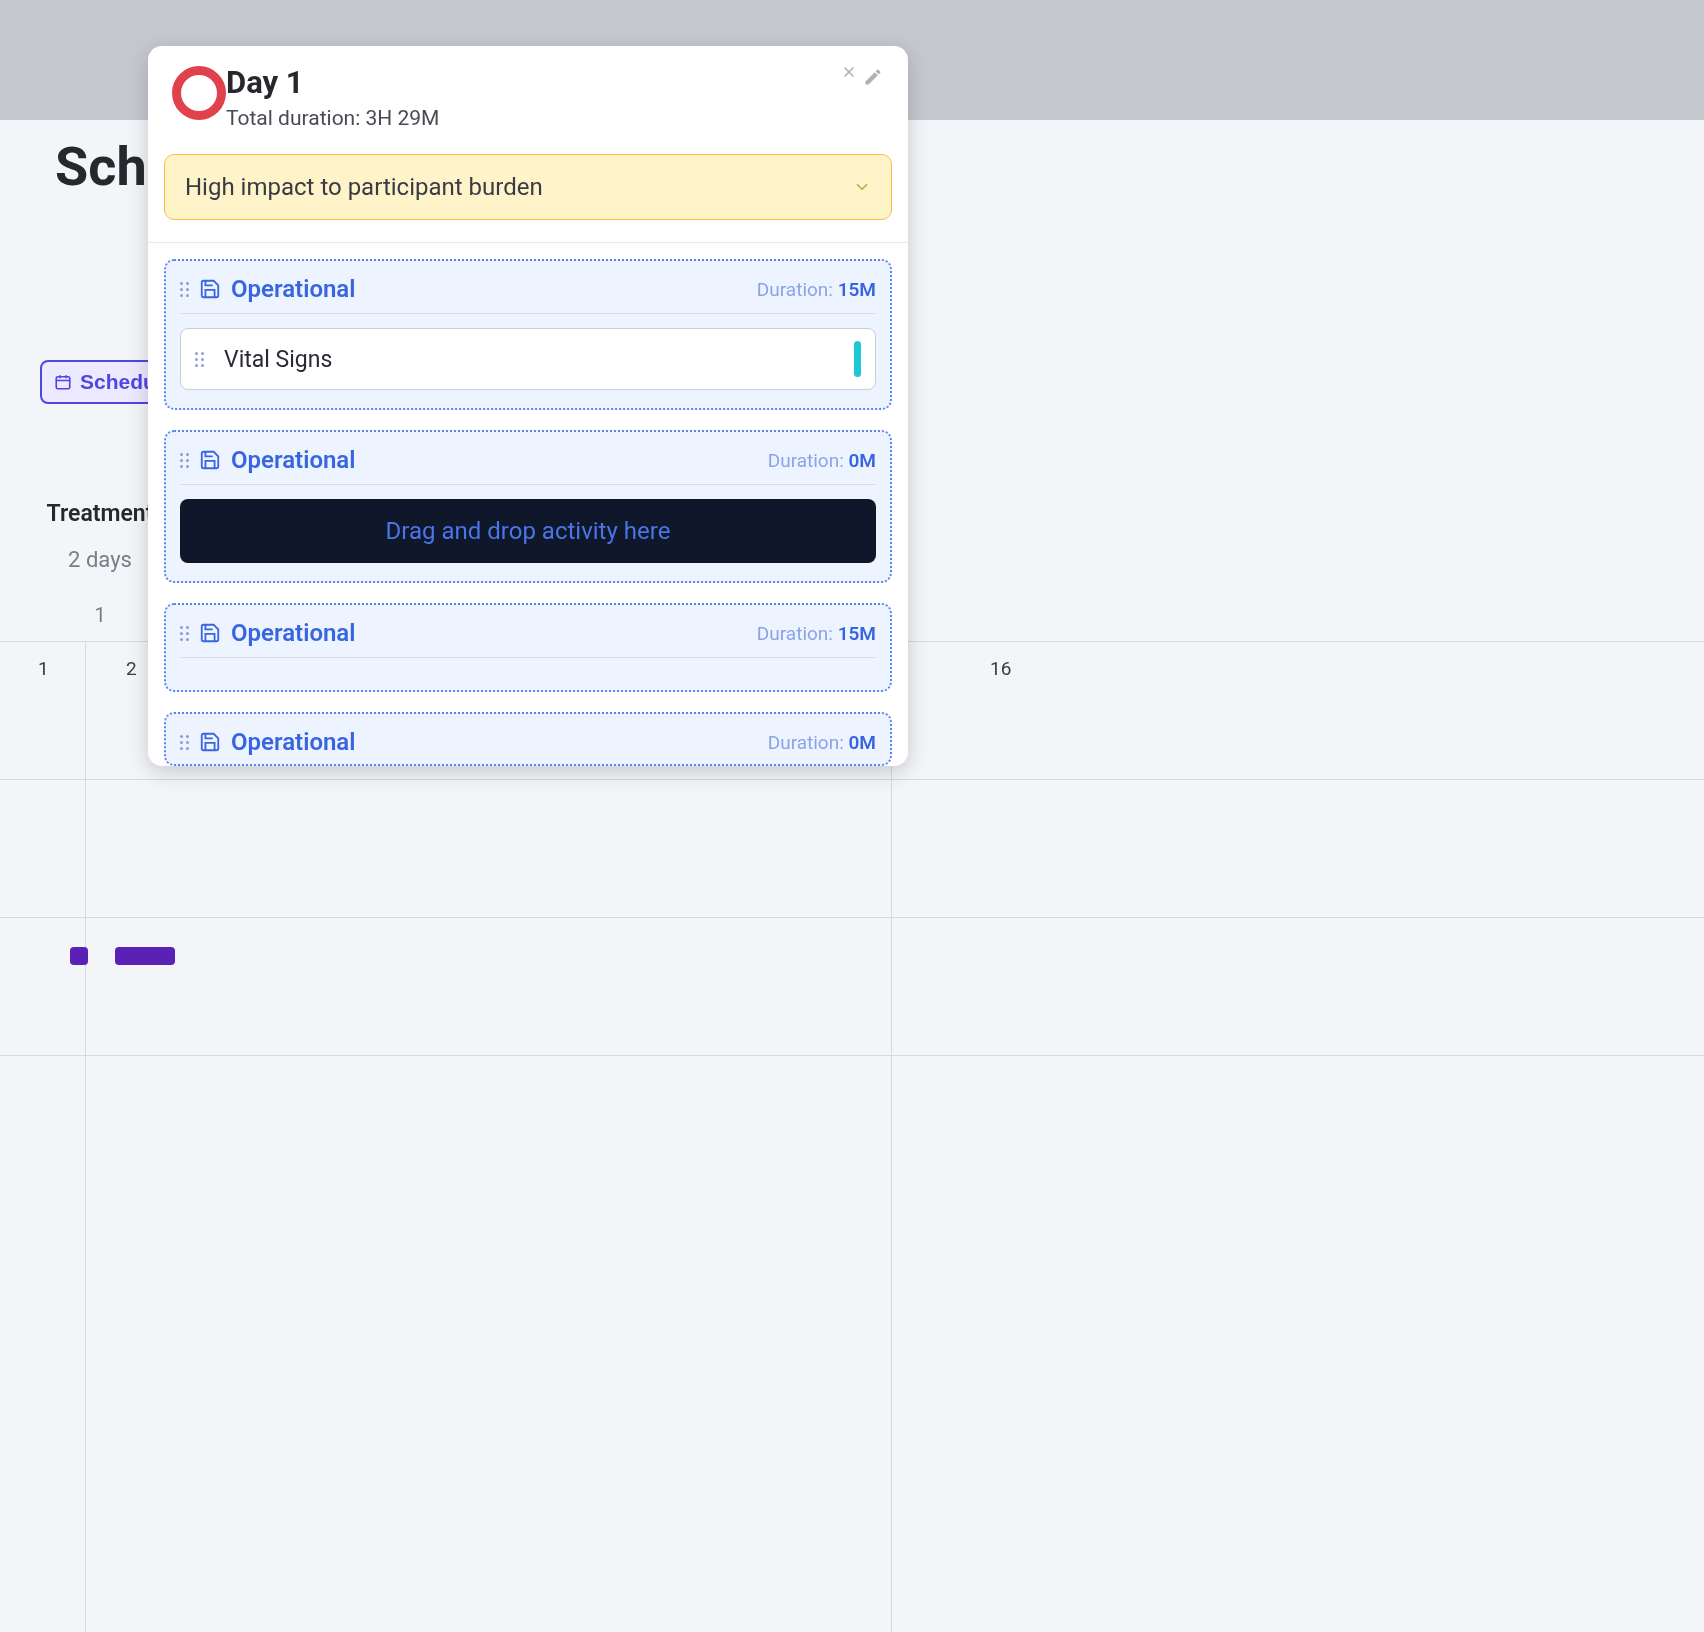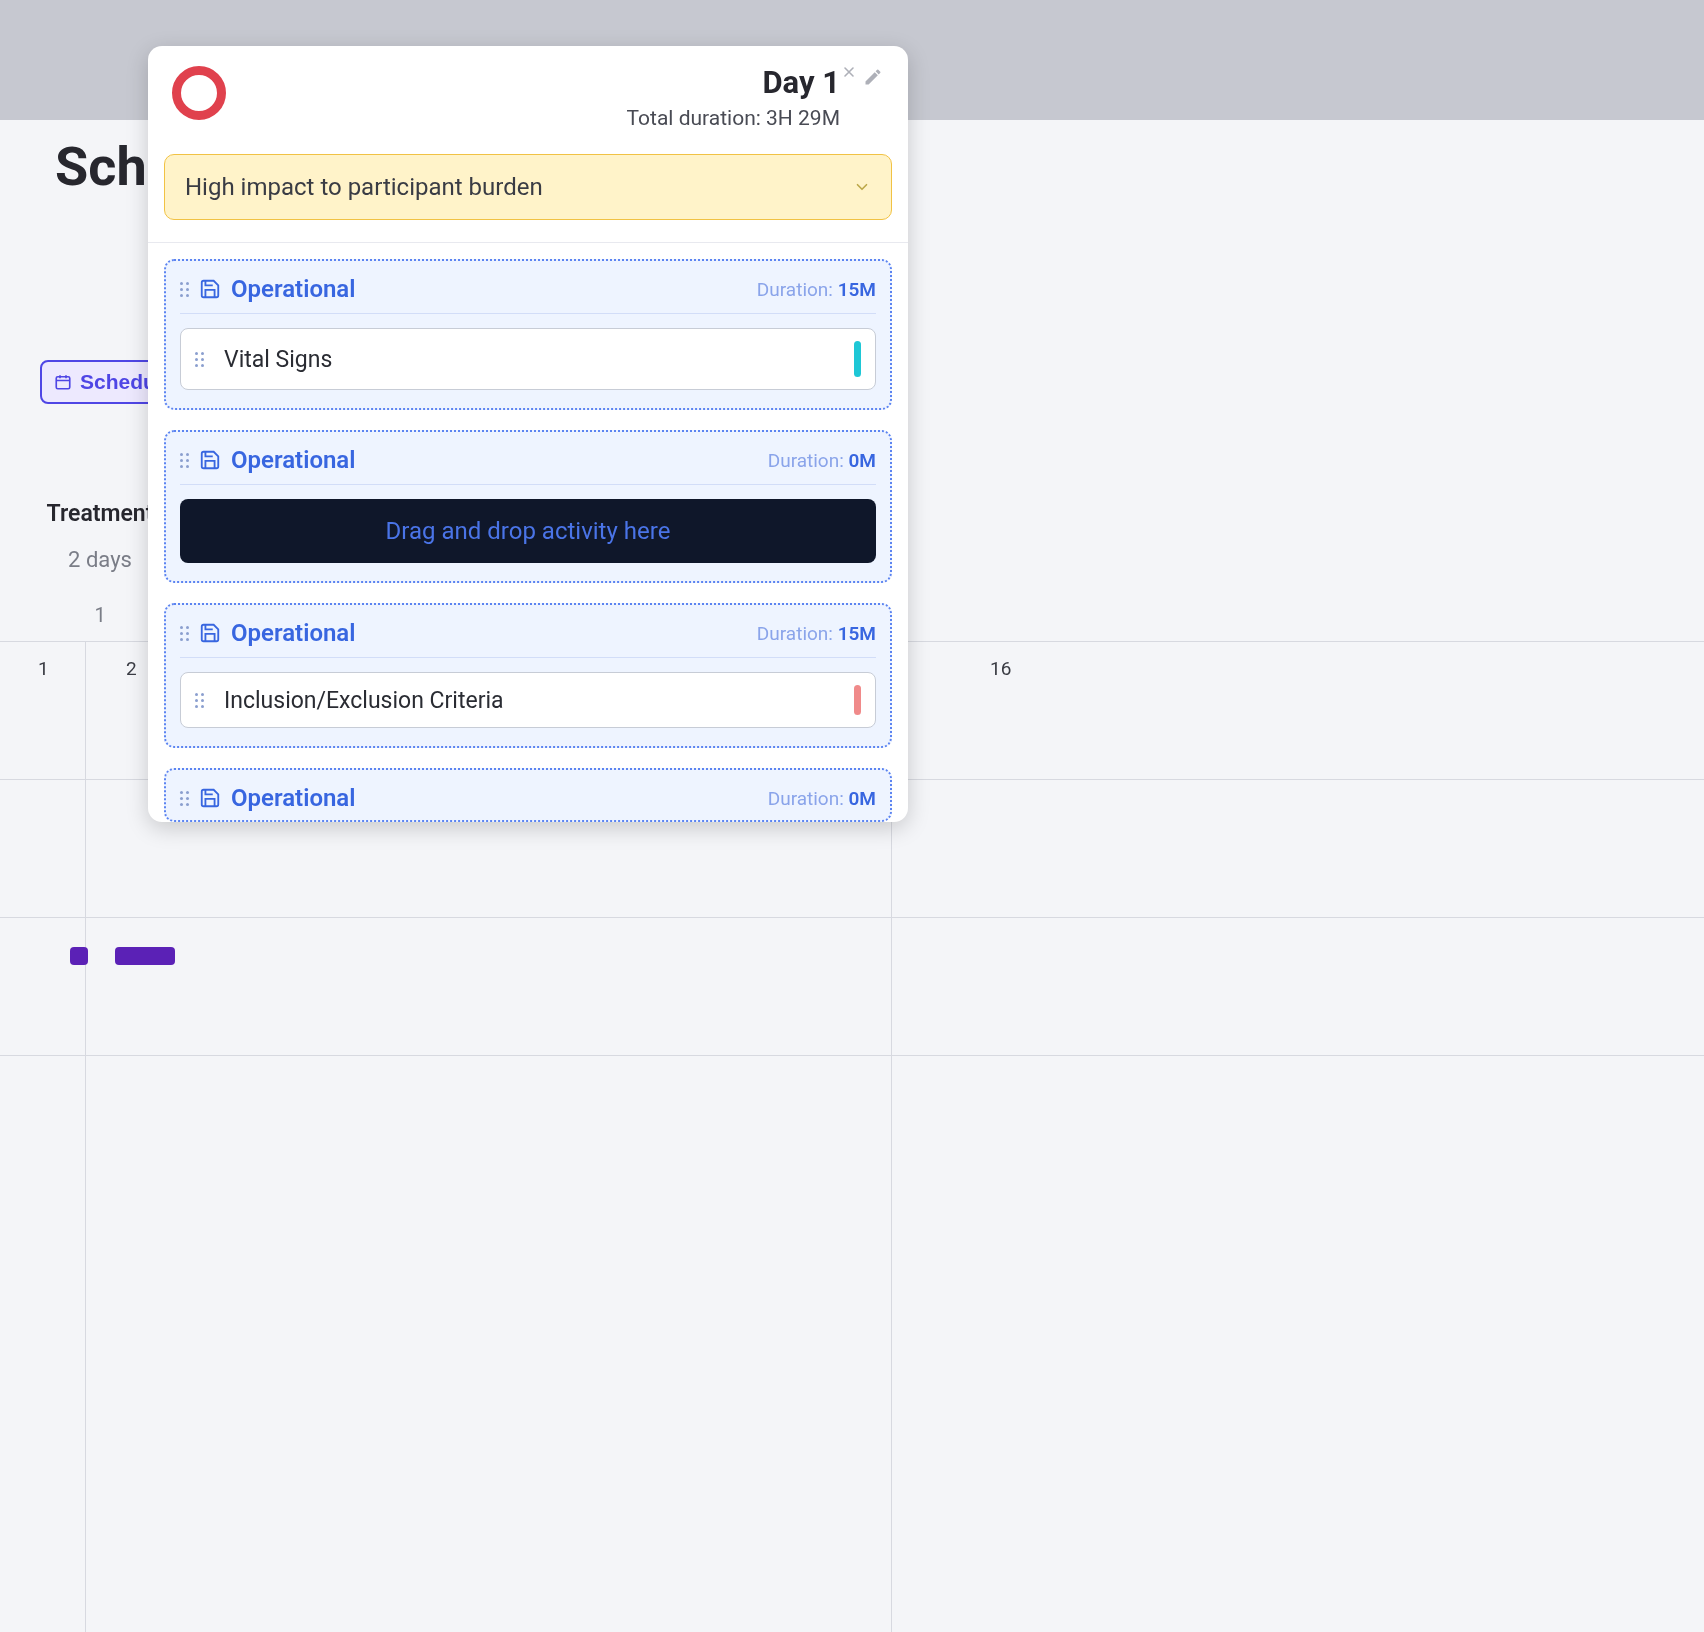--- a/index.html
+++ b/index.html
@@ -103,21 +103,20 @@
     padding: 20px 24px 14px 24px;
   }
   .ring {
     width: 54px; height: 54px;
     border: 9px solid #e0414d;
     border-radius: 50%;
     flex-shrink: 0;
   }
   .head-text {
     flex: 1;
-    text-align: right;
   }
   .head-text .title {
     font-size: 31px; font-weight: 700; color: #27272e;
     line-height: 1.1;
   }
   .head-text .sub {
     margin-top: 6px;
     font-size: 21px; color: #494b54;
   }
   .head-text .sub .val {
@@ -389,32 +388,20 @@
             <svg viewBox="0 0 24 24" width="22" height="22" fill="none" stroke="#3866e0" stroke-width="2">
                 <path d="M19 21H5a2 2 0 0 1-2-2V5a2 2 0 0 1 2-2h11l5 5v11a2 2 0 0 1-2 2z"></path>
                 <path d="M17 21v-8H7v8M7 3v5h8"></path>
               </svg>
           </span>
           <span class="block-title">Operational</span>
           <span class="block-dur">
             <span>Duration: </span><span class="val">15M</span>
           </span>
         </div>
-        <div class="activity">
-          <span class="grip">
-              <span></span>
-              <span></span>
-              <span></span>
-              <span></span>
-              <span></span>
-              <span></span>
-            </span>
-          <span class="name">Inclusion/Exclusion Criteria</span>
-          <span class="marker coral"></span>
-        </div>
       </div>
 
       <div class="block" style="margin-bottom:0; padding-bottom:8px;">
         <div class="block-head" style="border-bottom:none; margin-bottom:0; padding-bottom:0;">
           <span class="grip">
               <span></span>
               <span></span>
               <span></span>
               <span></span>
               <span></span>

